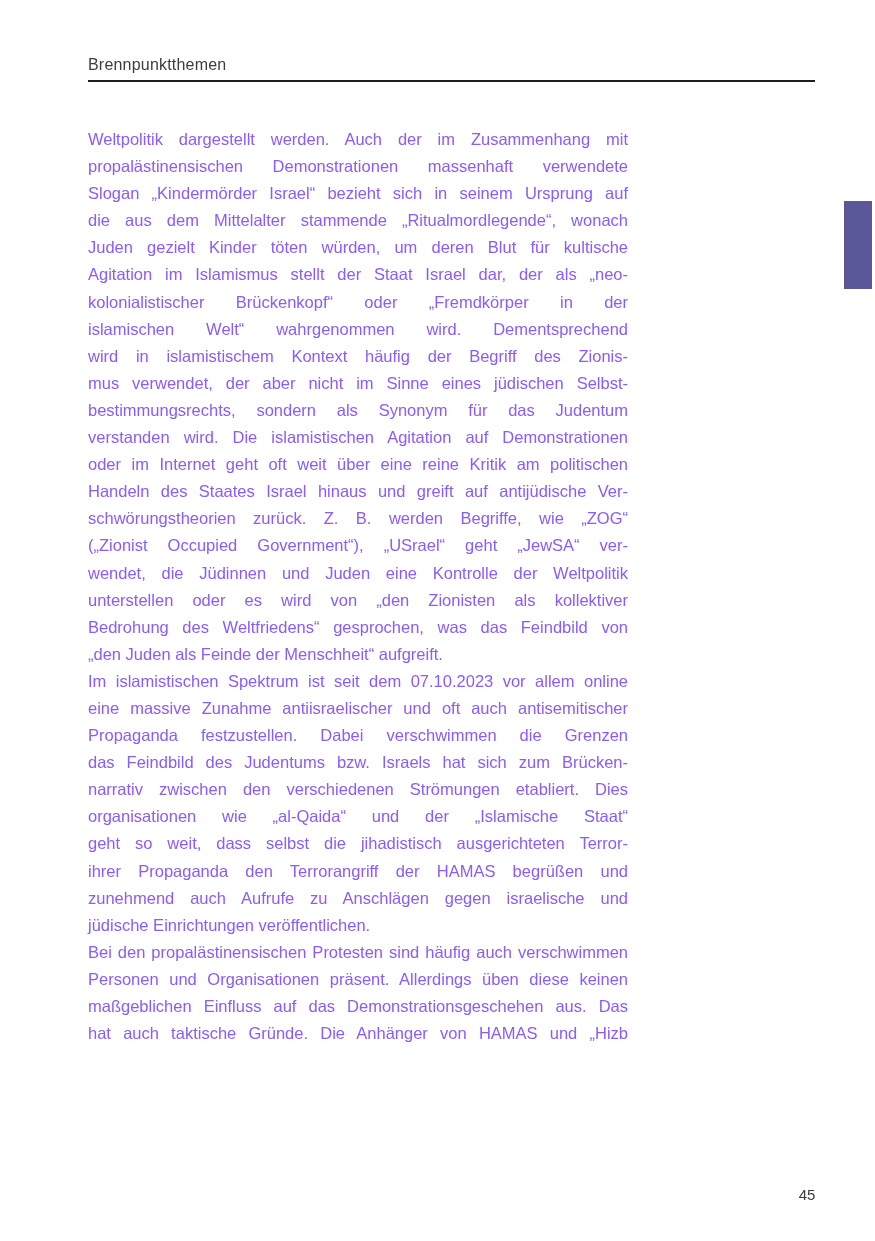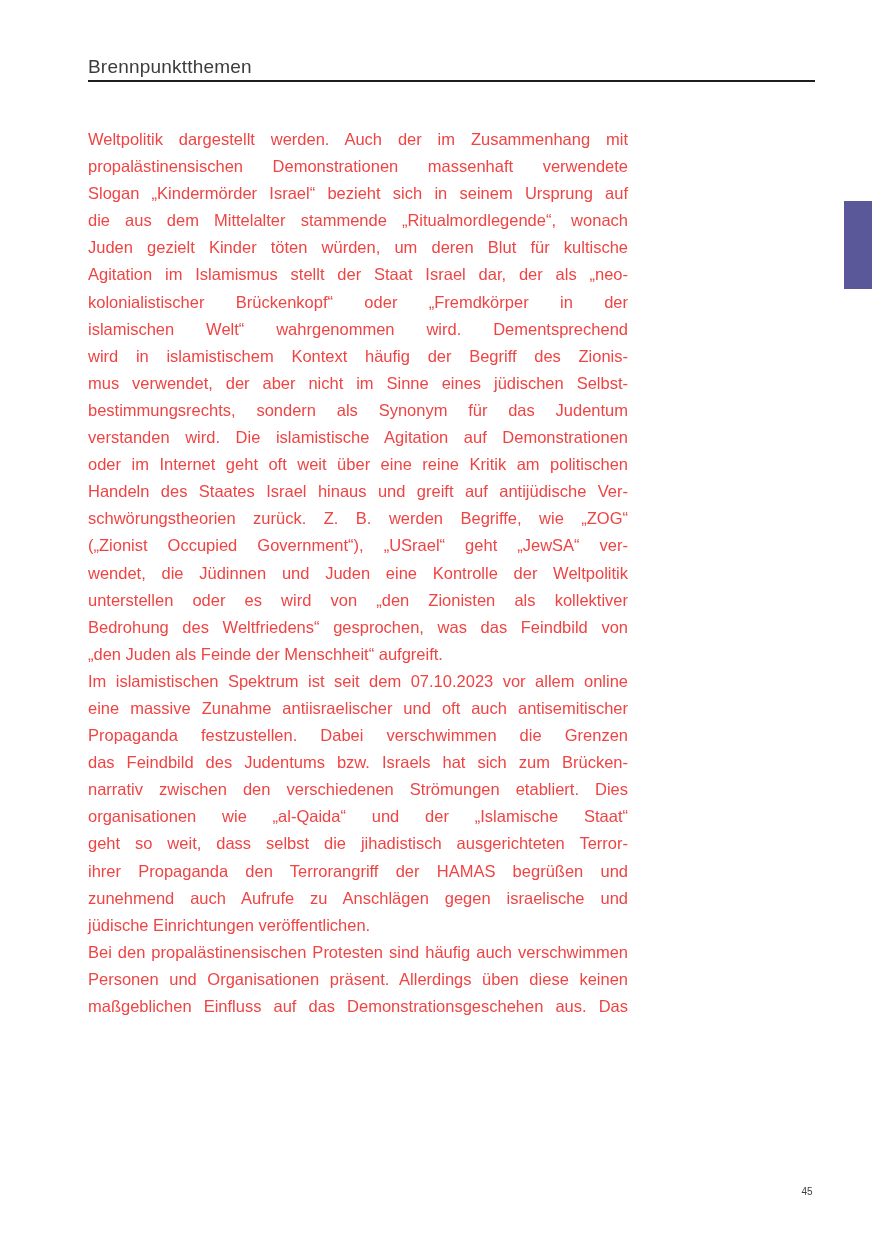--- a/index.html
+++ b/index.html
@@ -9,41 +9,41 @@
     height: 1241px;
     background: #ffffff;
     font-family: "Liberation Sans", sans-serif;
     color: #3c3c3b;
     overflow: hidden;
   }
   .running-header {
     position: absolute;
     left: 88px;
     top: 57px;
-    font-size: 19px;
+    font-size: 16px;
     line-height: 1;
     letter-spacing: 0.2px;
     color: #3c3c3b;
   }
   .header-rule {
     position: absolute;
     left: 88px;
     top: 80px;
     width: 727px;
     height: 1.5px;
     background: #1e1e1e;
   }
   .body-text {
     position: absolute;
     left: 88px;
     top: 126px;
     width: 540px;
     font-size: 16.5px;
     line-height: 27.1px;
-    color: #ef4444;
+    color: #8b5cf6;
   }
   .para { margin: 0; }
   .line { white-space: normal; }
   .line.just {
     text-align: justify;
     text-align-last: justify;
     -moz-text-align-last: justify;
   }
   .chapter-tab {
     position: absolute;
@@ -52,21 +52,21 @@
     width: 28px;
     height: 88px;
     background: #5a5898;
   }
   .page-number {
     position: absolute;
     left: 795px;
     top: 1186px;
     width: 24px;
     text-align: center;
-    font-size: 10px;
+    font-size: 15px;
     color: #3c3c3b;
   }
 </style>
 </head>
 <body>
 
 <div class="page" style="color: rgb(60, 60, 59);">
 
   <div class="running-header">Brennpunktthemen</div>
 
@@ -80,21 +80,21 @@
         <div class="line just">die aus dem Mittelalter stammende „Ritualmordlegende“, wonach</div>
         <div class="line just">Juden gezielt Kinder töten würden, um deren Blut für kultische</div>
       </div>
       <div class="para">
         <div class="line just">Agitation im Islamismus stellt der Staat Israel dar, der als „neo-</div>
         <div class="line just">kolonialistischer Brückenkopf“ oder „Fremdkörper in der</div>
         <div class="line just">islamischen Welt“ wahrgenommen wird. Dementsprechend</div>
         <div class="line just">wird in islamistischem Kontext häufig der Begriff des Zionis-</div>
         <div class="line just">mus verwendet, der aber nicht im Sinne eines jüdischen Selbst-</div>
         <div class="line just">bestimmungsrechts, sondern als Synonym für das Judentum</div>
-        <div class="line just">verstanden wird. Die islamistische Agitation auf Demonstrationen</div>
+        <div class="line just">verstanden wird. Die islamistischen Agitation auf Demonstrationen</div>
         <div class="line just">oder im Internet geht oft weit über eine reine Kritik am politischen</div>
         <div class="line just">Handeln des Staates Israel hinaus und greift auf antijüdische Ver-</div>
         <div class="line just">schwörungstheorien zurück. Z. B. werden Begriffe, wie „ZOG“</div>
         <div class="line just">(„Zionist Occupied Government“), „USrael“ geht „JewSA“ ver-</div>
         <div class="line just">wendet, die Jüdinnen und Juden eine Kontrolle der Weltpolitik</div>
         <div class="line just">unterstellen oder es wird von „den Zionisten als kollektiver</div>
         <div class="line just">Bedrohung des Weltfriedens“ gesprochen, was das Feindbild von</div>
         <div class="line">„den Juden als Feinde der Menschheit“ aufgreift.</div>
       </div>
       <div class="para">
@@ -106,20 +106,21 @@
         <div class="line just">organisationen wie „al-Qaida“ und der „Islamische Staat“</div>
         <div class="line just">geht so weit, dass selbst die jihadistisch ausgerichteten Terror-</div>
         <div class="line just">ihrer Propaganda den Terrorangriff der HAMAS begrüßen und</div>
         <div class="line just">zunehmend auch Aufrufe zu Anschlägen gegen israelische und</div>
         <div class="line">jüdische Einrichtungen veröffentlichen.</div>
       </div>
       <div class="para">
         <div class="line just">Bei den propalästinensischen Protesten sind häufig auch verschwimmen</div>
         <div class="line just">Personen und Organisationen präsent. Allerdings üben diese keinen</div>
         <div class="line just">maßgeblichen Einfluss auf das Demonstrationsgeschehen aus. Das</div>
+        <div class="line just">hat auch taktische Gründe. Die Anhänger von HAMAS und „Hizb</div>
       </div>
     </div>
 
   <div class="chapter-tab" style="background: rgb(90, 88, 152);"></div>
 
   <div class="page-number">45</div>
 
 </div>
 
 </body></html>

